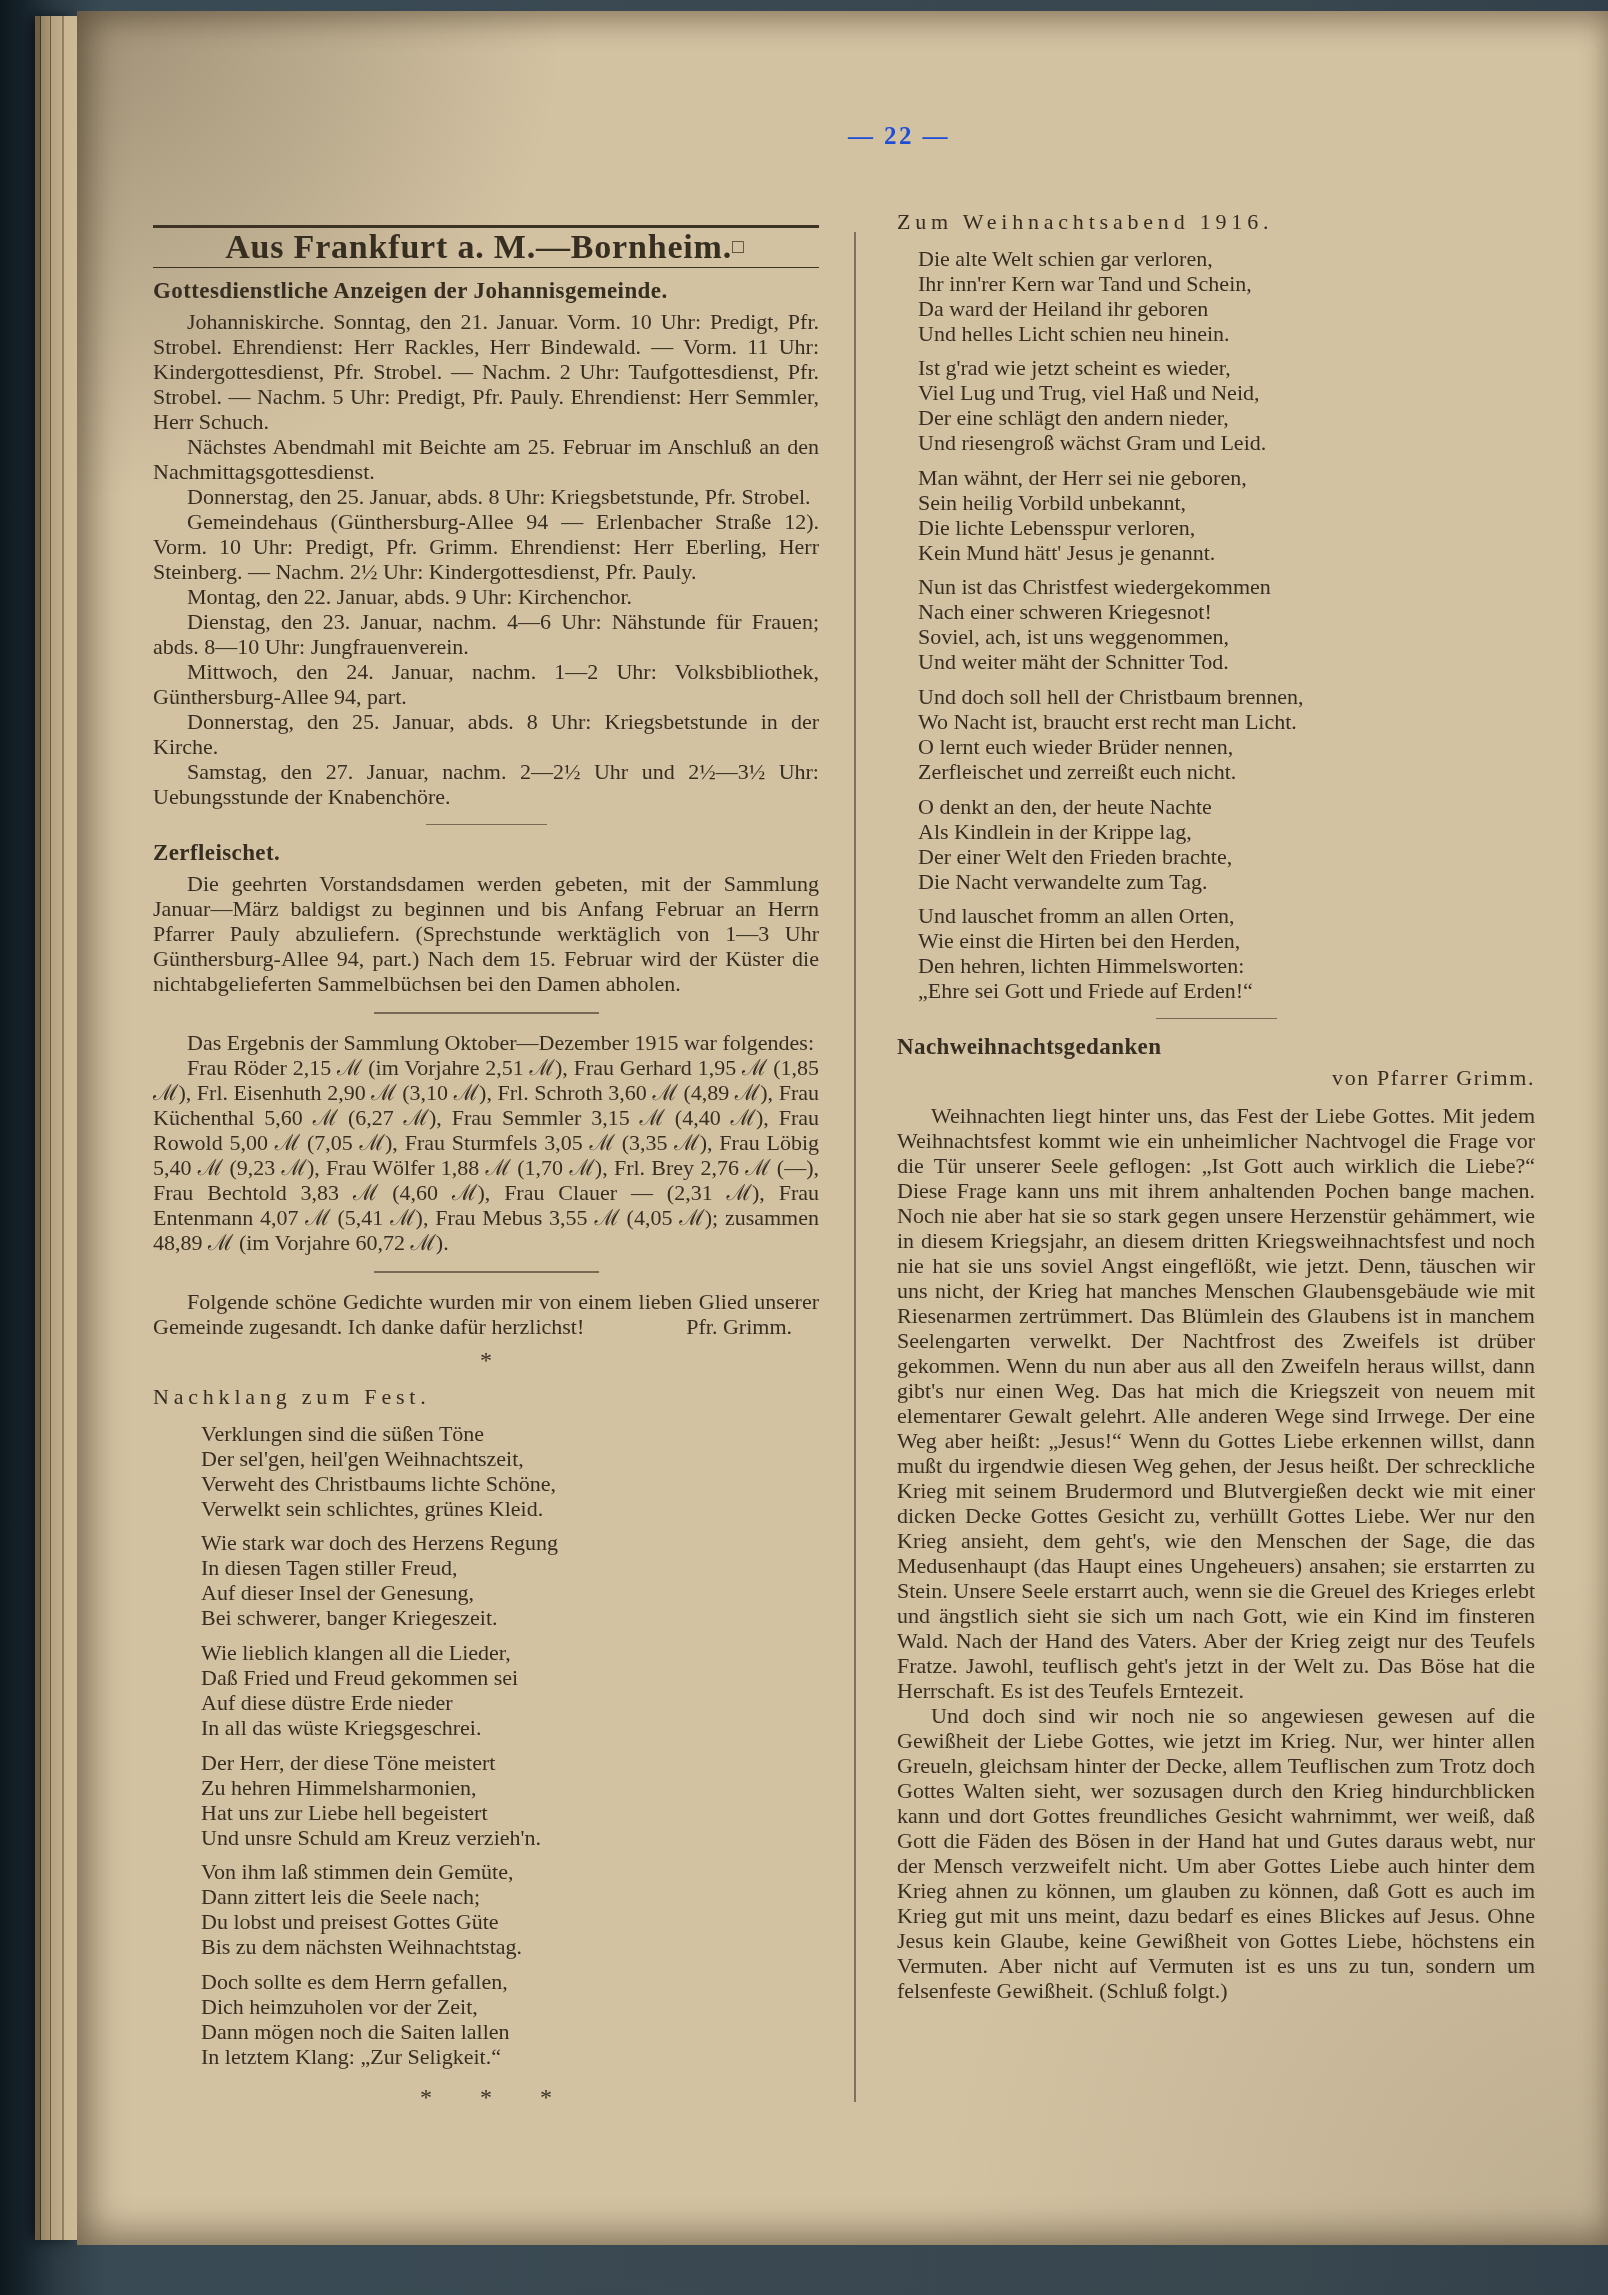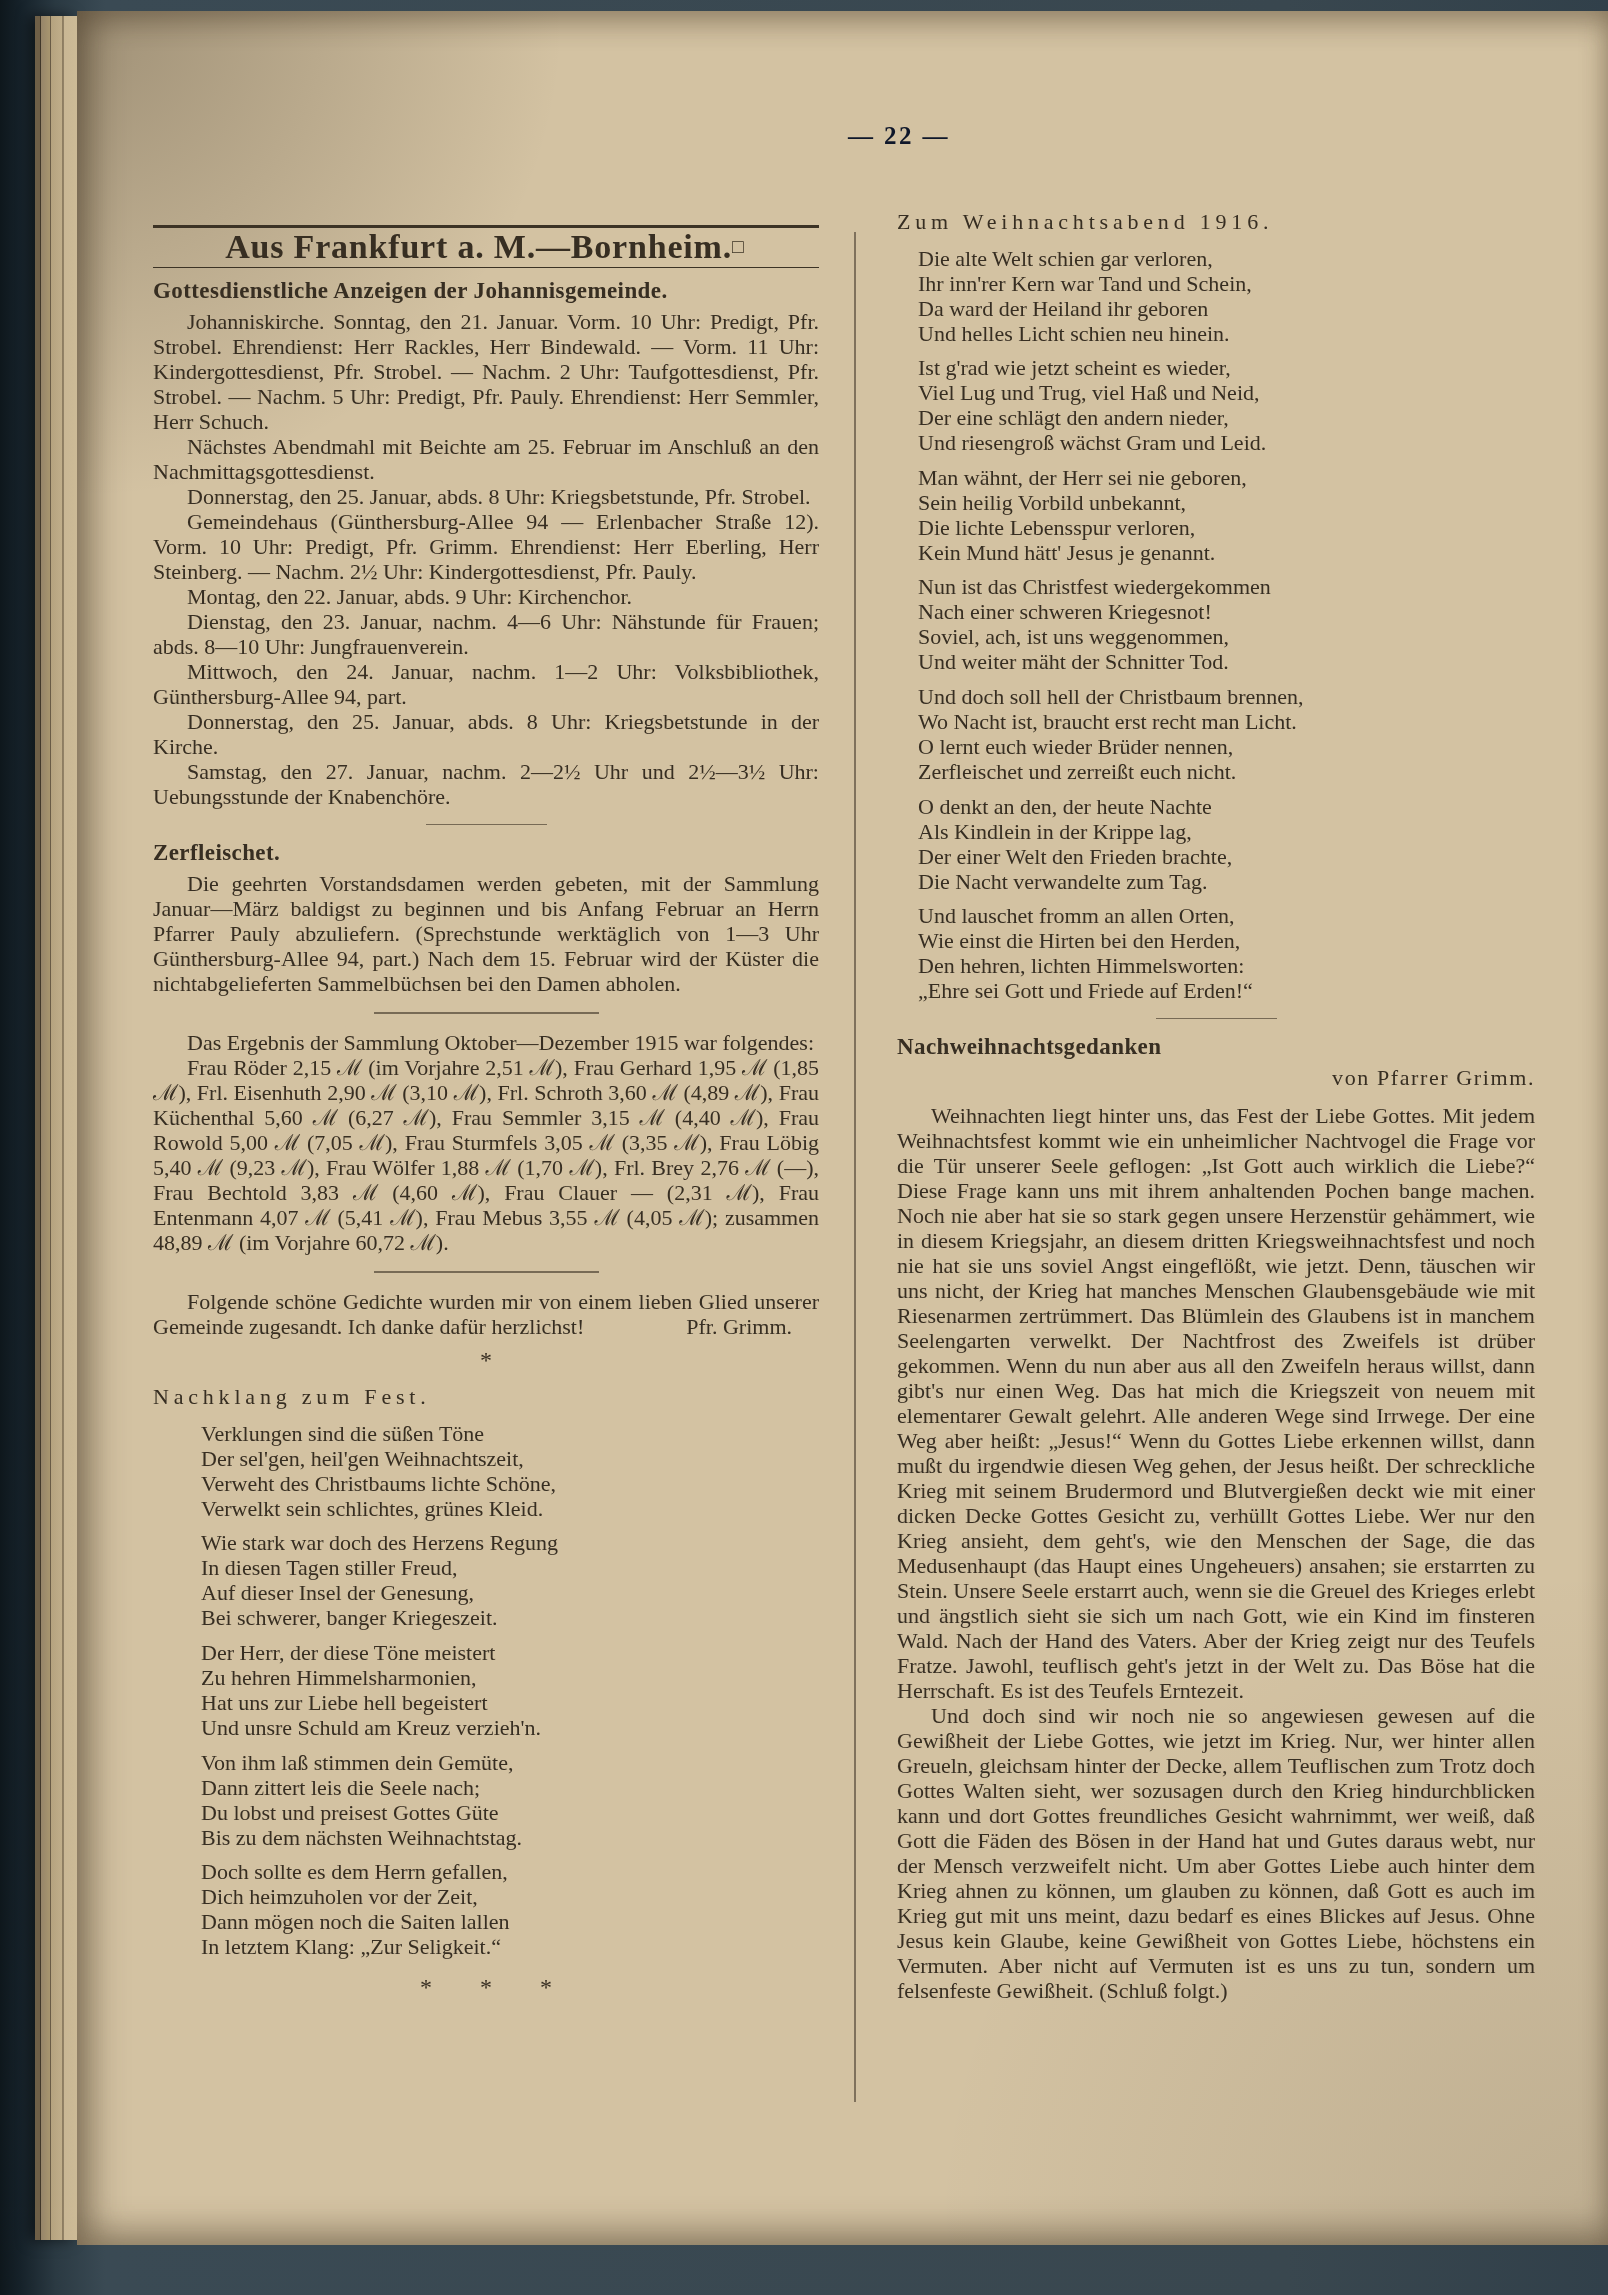--- a/index.html
+++ b/index.html
@@ -26,21 +26,21 @@
     box-shadow:inset 19.3px 0 32px rgba(70,55,35,.35), inset 0 14.5px 24px rgba(70,55,35,.25), inset 0 -19.3px 29px rgba(70,55,35,.28);
   }
   .paper::after{
     content:""; position:absolute; inset:0;
     background:radial-gradient(circle at 0% 0%, rgba(40,30,18,.30), rgba(40,30,18,0) 18%),
                radial-gradient(circle at 100% 100%, rgba(40,30,18,.12), rgba(40,30,18,0) 25%);
     pointer-events:none;
   }
   .page-number{
     position:absolute; left:899px; top:122px; transform:translateX(-50%);
-    font-size:25px; font-weight:bold; letter-spacing:2.4px; color:#0f172a;
+    font-size:25px; font-weight:bold; letter-spacing:2.4px; color:#1d4ed8;
     white-space:nowrap;
   }
   .v-rule{
     position:absolute; left:854px; top:232px; width:1.6px; height:1870px;
     background:rgba(58,47,34,.55);
   }
   .col{ position:absolute; font-size:22px; line-height:25px; color:#372e22; }
   .col-left{ left:153px; top:225px; width:666px; }
   .col-right{ left:897px; top:198px; width:638px; }
 
@@ -119,20 +119,24 @@
   <div class="poem-title">Nachklang zum Fest.</div>
 
   <div class="stanza">Verklungen sind die süßen Töne
 Der sel'gen, heil'gen Weihnachtszeit,
 Verweht des Christbaums lichte Schöne,
 Verwelkt sein schlichtes, grünes Kleid.</div>
   <div class="stanza">Wie stark war doch des Herzens Regung
 In diesen Tagen stiller Freud,
 Auf dieser Insel der Genesung,
 Bei schwerer, banger Kriegeszeit.</div>
+  <div class="stanza">Wie lieblich klangen all die Lieder,
+Daß Fried und Freud gekommen sei
+Auf diese düstre Erde nieder
+In all das wüste Kriegsgeschrei.</div>
   <div class="stanza">Der Herr, der diese Töne meistert
 Zu hehren Himmelsharmonien,
 Hat uns zur Liebe hell begeistert
 Und unsre Schuld am Kreuz verzieh'n.</div>
   <div class="stanza">Von ihm laß stimmen dein Gemüte,
 Dann zittert leis die Seele nach;
 Du lobst und preisest Gottes Güte
 Bis zu dem nächsten Weihnachtstag.</div>
   <div class="stanza">Doch sollte es dem Herrn gefallen,
 Dich heimzuholen vor der Zeit,

